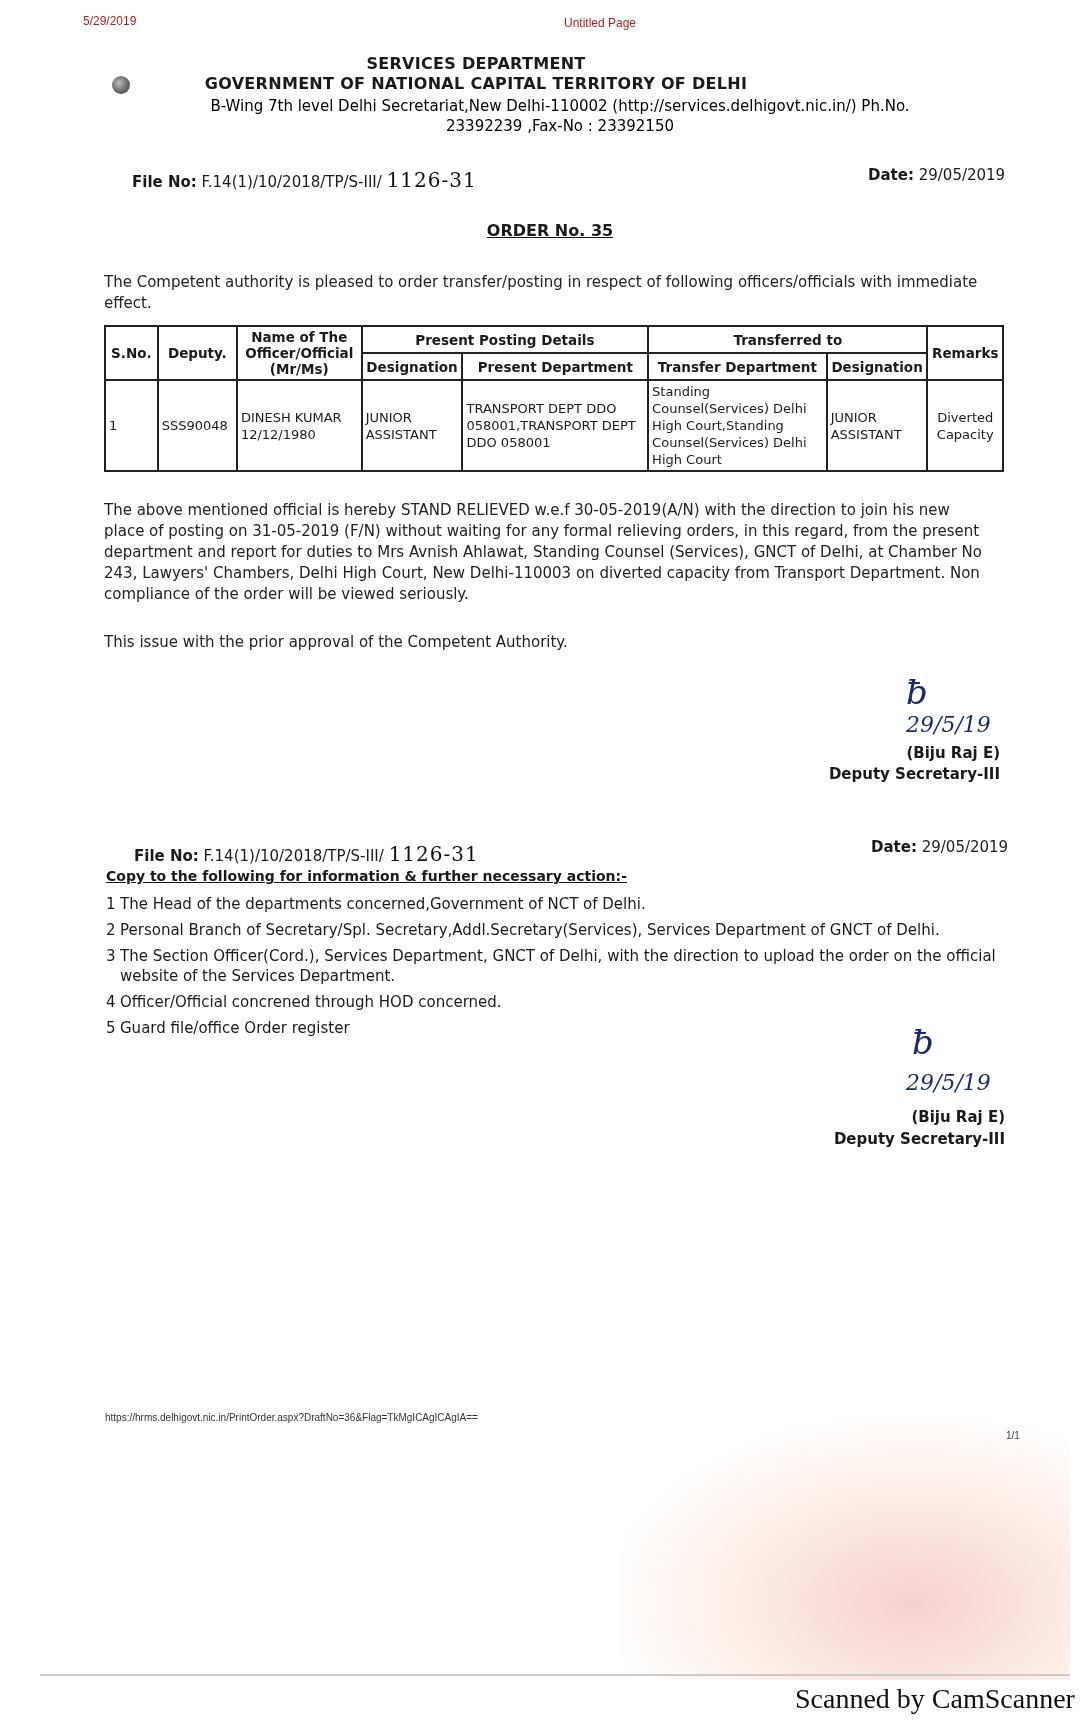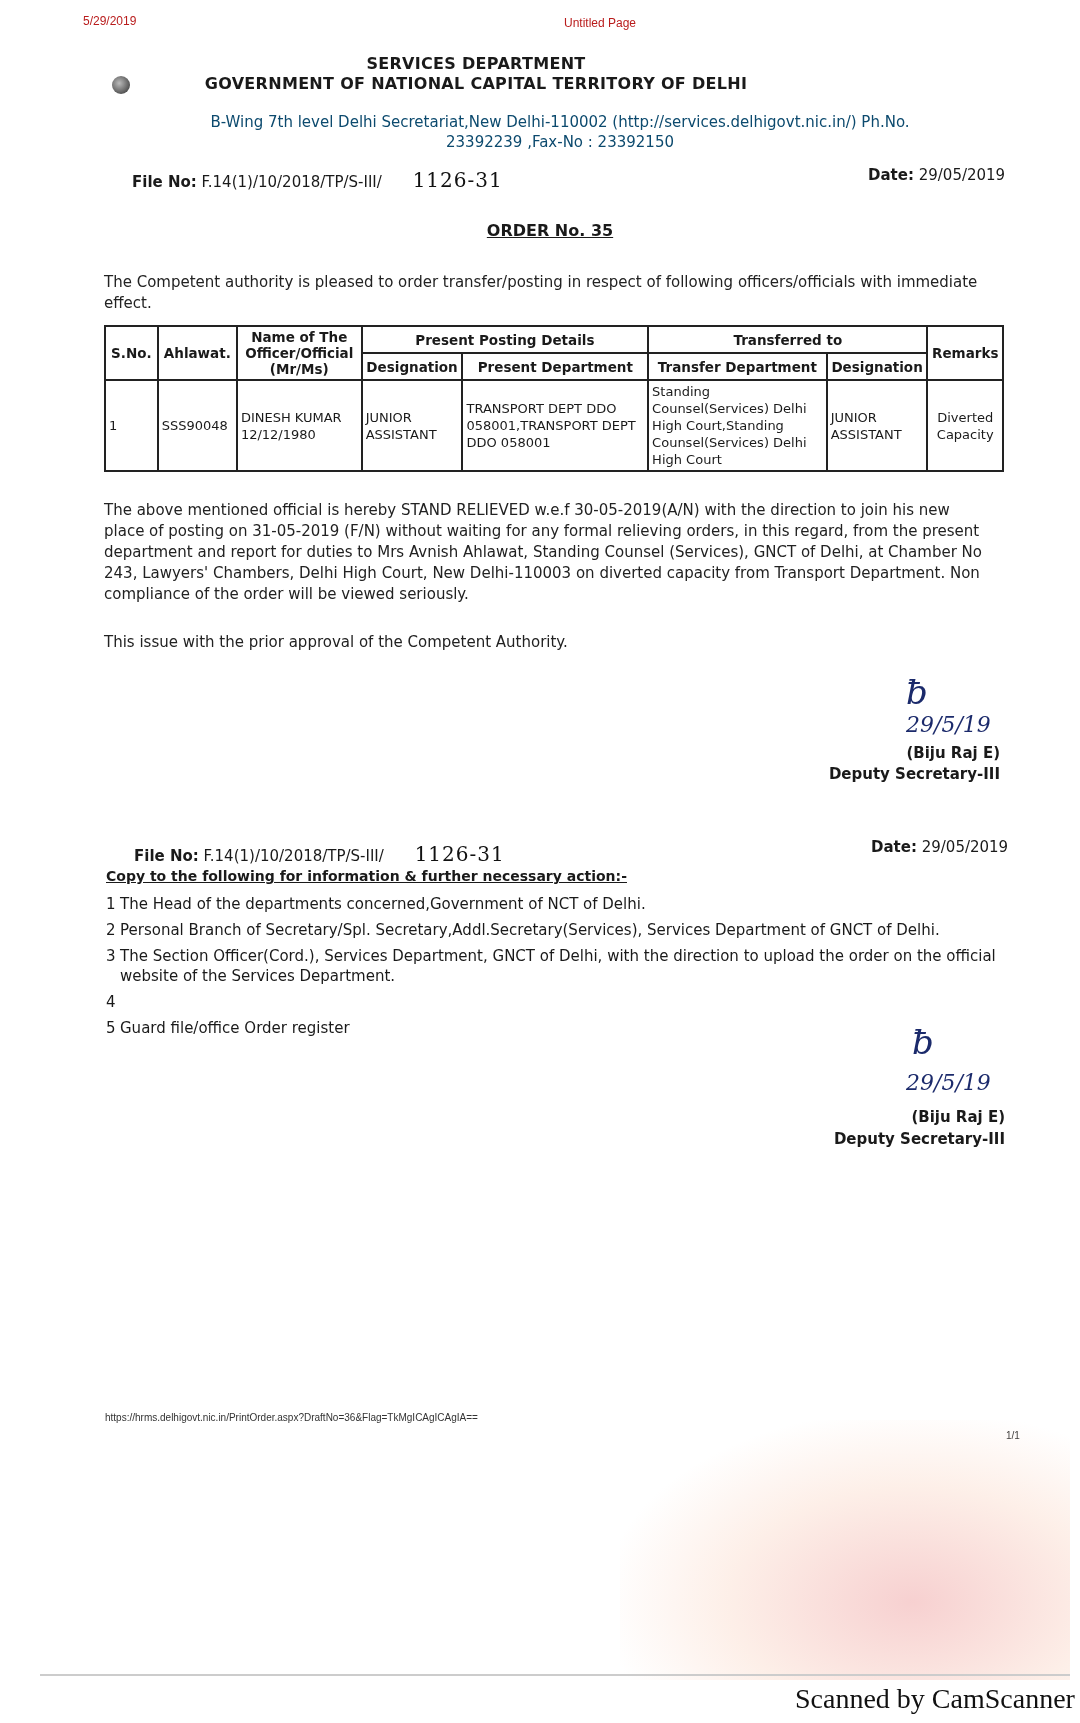--- a/index.html
+++ b/index.html
@@ -3,28 +3,28 @@
 <meta charset="utf-8">
 <style>
   html, body { margin: 0; padding: 0; }
   body {
     width: 1080px; height: 1723px; background: #ffffff; position: relative; overflow: hidden;
     font-family: "DejaVu Sans", sans-serif; color: #1a1a1a;
   }
   .abs { position: absolute; }
   .print-hdr { font-family: "Liberation Sans", sans-serif; font-size: 12px; color: #b91c1c; }
   .hdr-bold { font-weight: bold; font-size: 16px; letter-spacing: 0.3px; text-align: center; width: 952px; left: 0; }
-  .hdr-addr { font-size: 15px; text-align: center; left: 130px; width: 860px; line-height: 20px; color: #0c4a6e; margin-top: 16px; }
+  .hdr-addr { font-size: 15px; text-align: center; left: 130px; width: 860px; line-height: 20px; color: #000000; }
   .logo {
     left: 112px; top: 76px; width: 18px; height: 18px; border-radius: 50%;
     background: radial-gradient(circle at 40% 40%, #bbb, #555 70%, #222);
   }
   .fileno { font-size: 15px; }
   .fileno b { font-weight: bold; margin-left: 28px; }
-  .hand { font-family: "DejaVu Serif", serif; font-size: 20px; color: #111; letter-spacing: 1px; margin-left: 26px; }
+  .hand { font-family: "DejaVu Serif", serif; font-size: 20px; color: #111; letter-spacing: 1px; }
   .order { font-weight: bold; font-size: 16px; text-decoration: underline; left: 0; width: 1100px; text-align: center; }
   .para { font-size: 15px; line-height: 21px; left: 104px; width: 890px; color: #222; }
   table.grid {
     border-collapse: collapse; font-size: 13px; position: absolute; left: 104px; top: 325px; width: 900px;
   }
   table.grid th, table.grid td { border: 2px solid #222; padding: 2px 3px; vertical-align: middle; }
   table.grid th { font-weight: bold; text-align: center; font-size: 13.5px; line-height: 16px; }
   table.grid td { font-size: 13px; line-height: 17px; }
   .sig { font-family: "DejaVu Serif", serif; color: #1b2a6b; font-size: 22px; font-style: italic; }
   .signame { font-weight: bold; font-size: 15px; text-align: right; }
@@ -64,21 +64,21 @@
 </div>
 
 <div class="abs order" style="top:221px;">ORDER No. 35</div>
 
 <div class="abs para" style="top:272px;">The Competent authority is pleased to order transfer/posting in respect of following officers/officials with immediate effect.</div>
 
 <table class="grid">
   <thead>
     <tr>
       <th rowspan="2" style="width:44px">S.No.</th>
-      <th rowspan="2" style="width:70px">Ahlawat.</th>
+      <th rowspan="2" style="width:70px">Deputy.</th>
       <th rowspan="2" style="width:115px">Name of The Officer/Official (Mr/Ms)</th>
       <th colspan="2">Present Posting Details</th>
       <th colspan="2">Transferred to</th>
       <th rowspan="2" style="width:66px">Remarks</th>
     </tr>
     <tr>
       <th style="width:90px">Designation</th>
       <th style="width:175px">Present Department</th>
       <th style="width:168px">Transfer Department</th>
       <th style="width:90px">Designation</th>
@@ -124,20 +124,21 @@
   <div class="it">
       <span class="n">2</span>
       <span>Personal Branch of Secretary/Spl. Secretary,Addl.Secretary(Services), Services Department of GNCT of Delhi.</span>
     </div>
   <div class="it">
       <span class="n">3</span>
       <span>The Section Officer(Cord.), Services Department, GNCT of Delhi, with the direction to upload the order on the official website of the Services Department.</span>
     </div>
   <div class="it">
       <span class="n">4</span>
+      <span>Officer/Official concrened through HOD concerned.</span>
     </div>
   <div class="it">
       <span class="n">5</span>
       <span>Guard file/office Order register</span>
     </div>
 </div>
 
 <div class="abs sig" style="left:912px;top:1022px;font-size:34px;">ƀ</div>
 <div class="abs sig" style="left:906px;top:1070px;">29/5/19</div>
 <div class="abs signame" style="left:780px;top:1108px;width:225px;">(Biju Raj E)</div>

